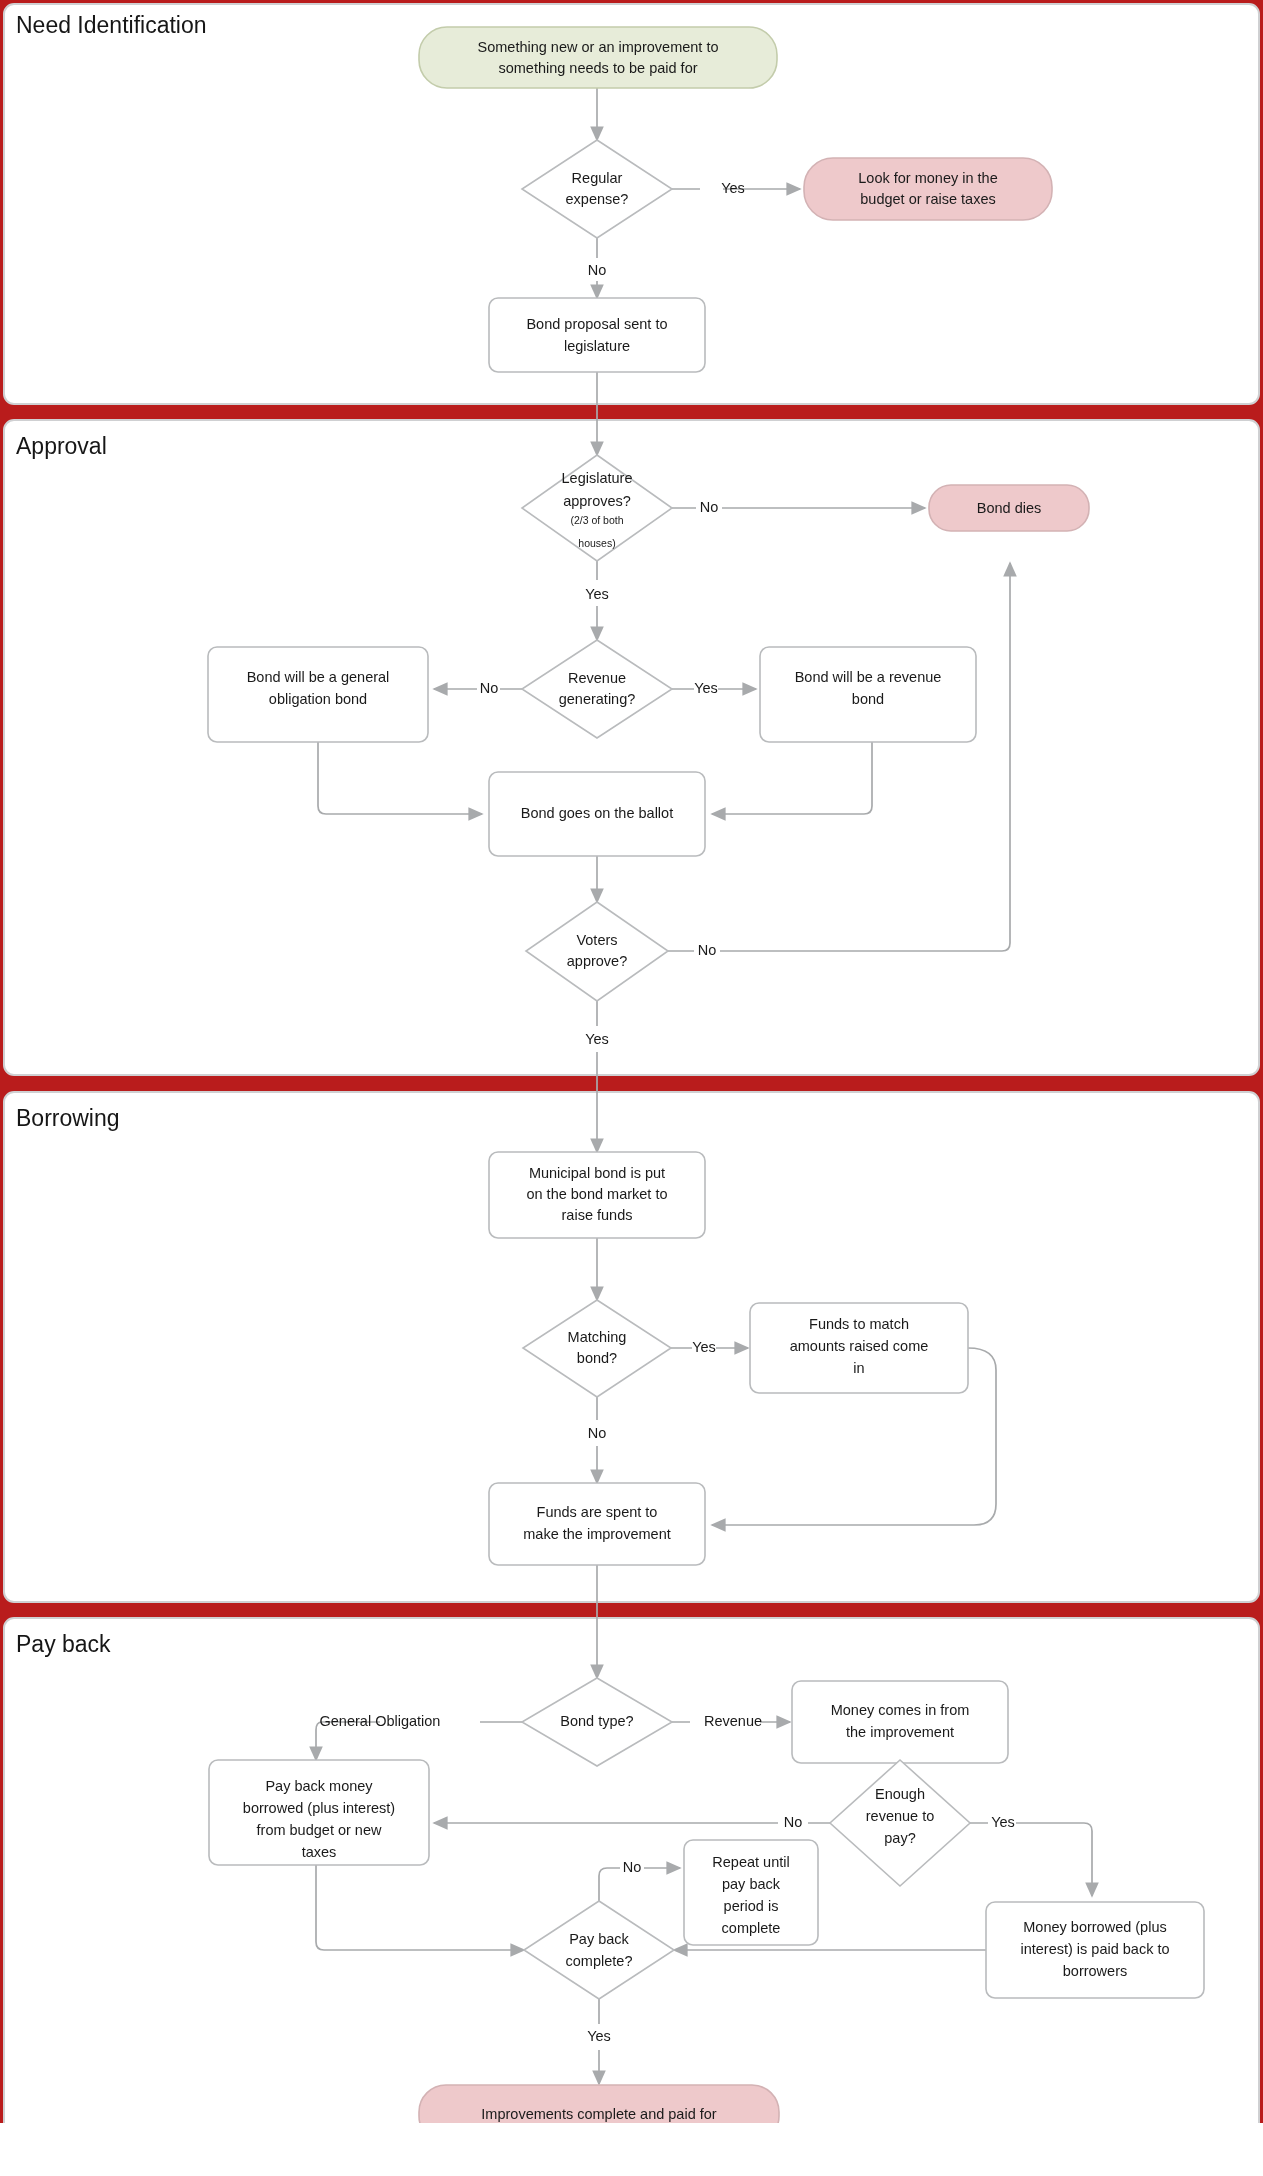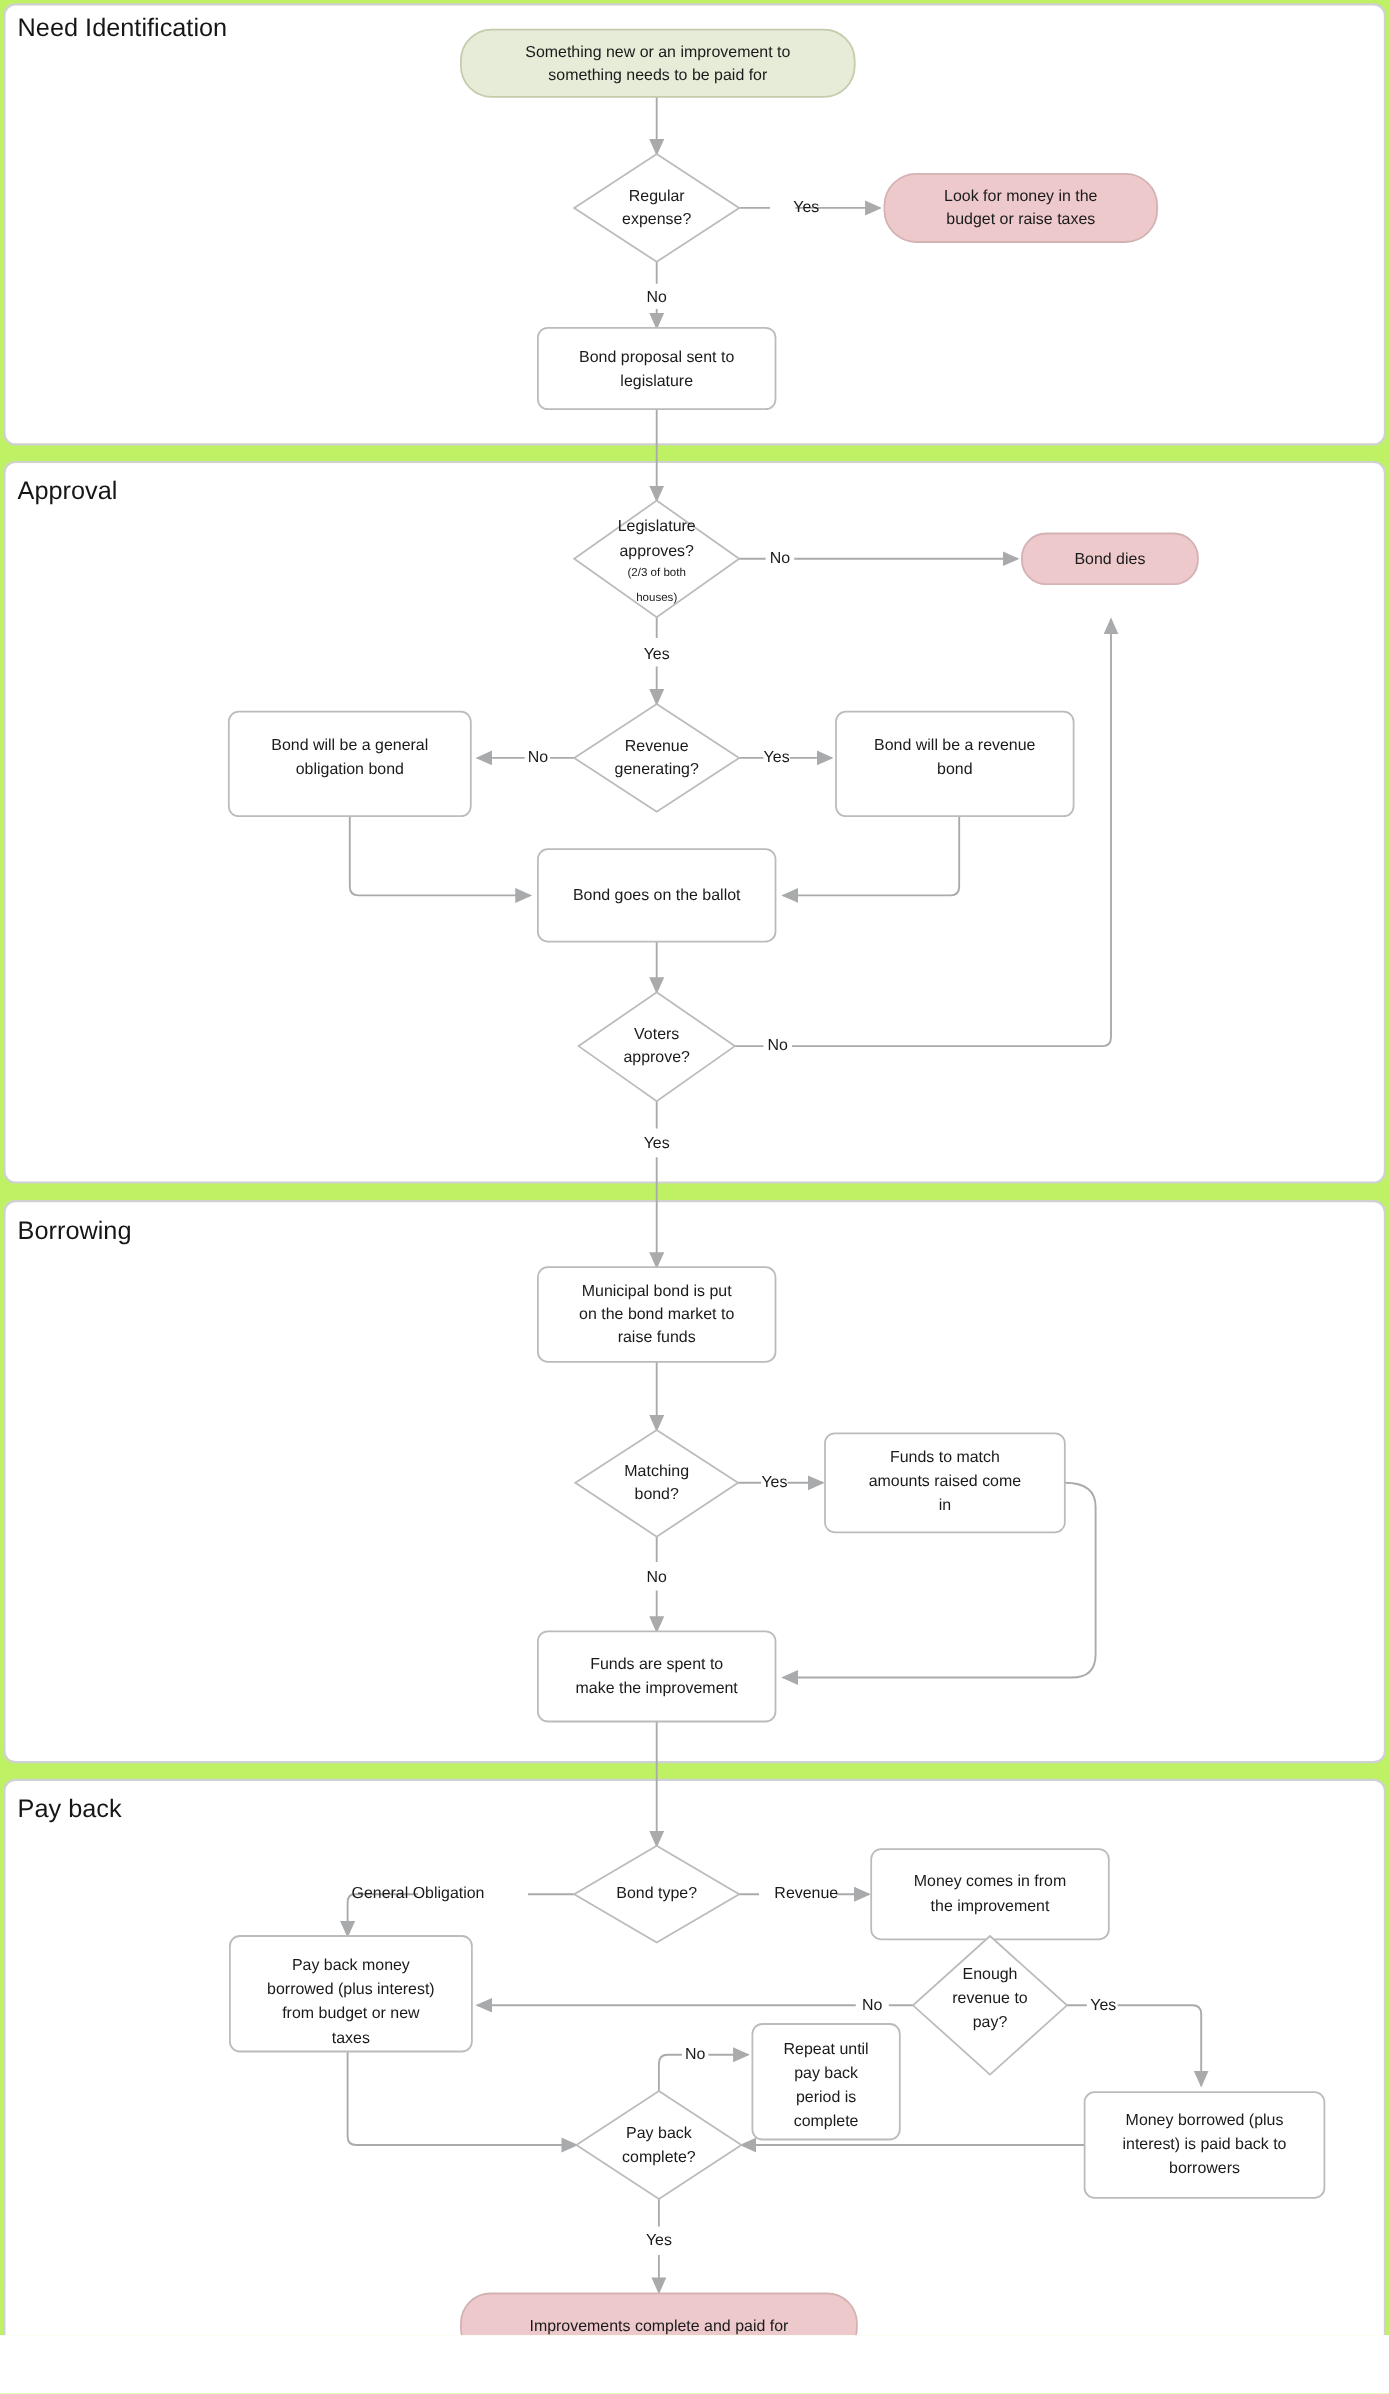--- a/index.html
+++ b/index.html
@@ -4,21 +4,21 @@
 <style>
   html, body {
     margin: 0;
     padding: 0;
     background: #ffffff;
   }
   #page {
     position: relative;
     width: 1263px;
     height: 2123px;
-    background: #bef264;
+    background: #b91c1c;
     font-family: "Liberation Sans", sans-serif;
     overflow: hidden;
   }
   svg.diagram {
     position: absolute;
     left: 0;
     top: 0;
     width: 1263px;
     height: 2176px;
   }

